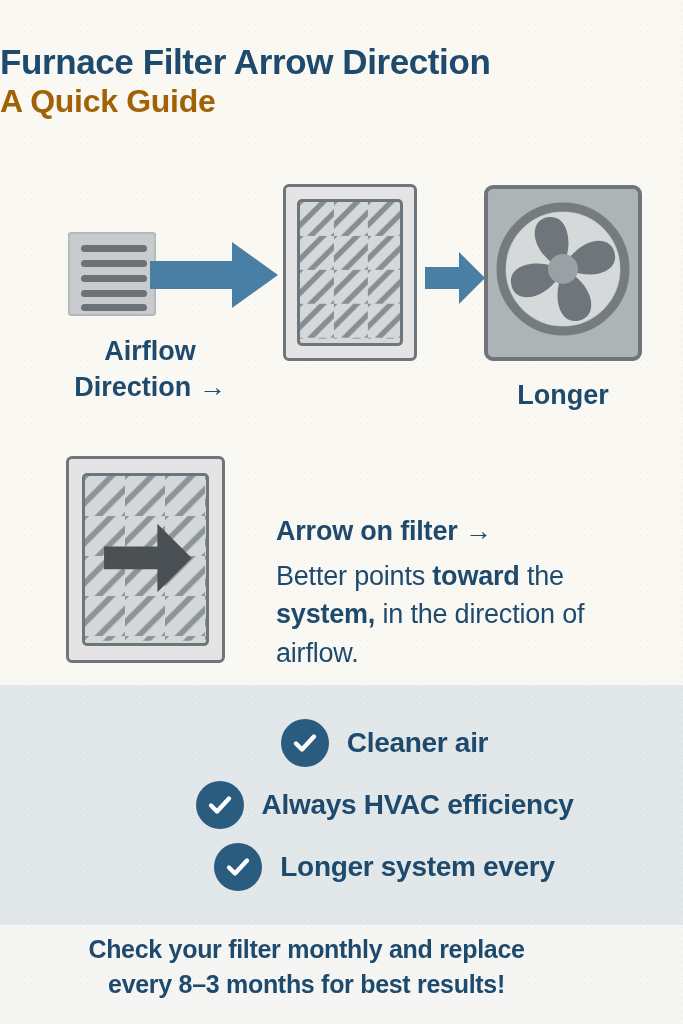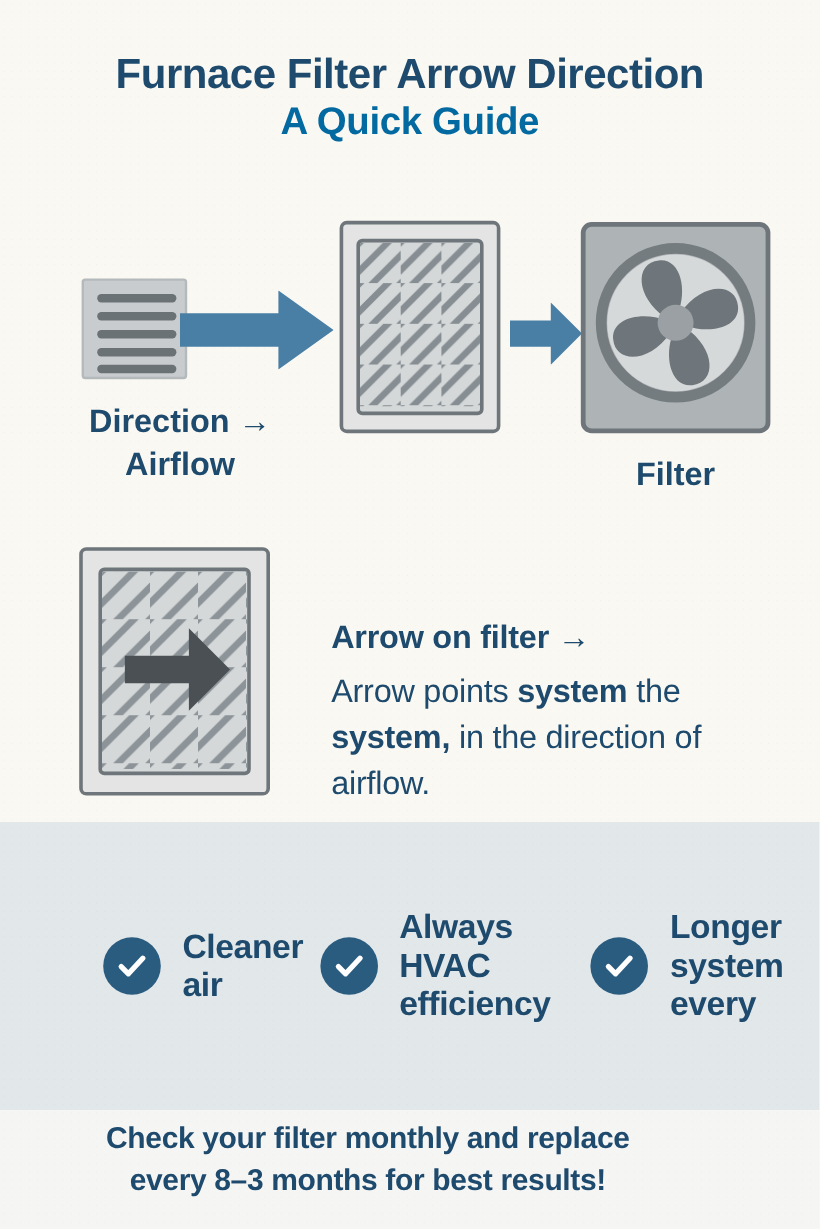--- a/index.html
+++ b/index.html
@@ -18,23 +18,23 @@
   .band-top   { position:absolute; left:0; top:0;    width:683px; height:685px; background:#FAF8F2; }
   .band-gray  { position:absolute; left:0; top:685px; width:683px; height:240px; background:#E2E7E9; }
   .band-foot  { position:absolute; left:0; top:925px; width:683px; height:99px; background:#F5F5F3; }
 
   
   .noise { position:absolute; inset:0; pointer-events:none; opacity:.5;
     background-image:radial-gradient(rgba(120,120,120,.16) .6px, transparent .7px);
     background-size:7px 7px; }
 
   
-  .title-wrap { position:absolute; left:0; top:42px; width:683px; text-align:center; }
+  .title-wrap { position:absolute; left:0; top:42px; width:683px; }
   .title-1 { font-size:35px; font-weight:bold; color:#1E4A6D; letter-spacing:-.4px; line-height:1.12; }
-  .title-2 { font-size:32px; font-weight:bold; color:#0369a1; letter-spacing:-.3px; line-height:1.18; margin-top:2px;}
+  .title-2 { font-size:32px; font-weight:bold; color:#a16207; letter-spacing:-.3px; line-height:1.18; margin-top:2px;}
 
   
   .abs { position:absolute; }
 
   
   .vent { left:68px; top:232px; width:88px; height:84px;
           background:#C8CCCE; border:2px solid #B4B9BC; border-radius:3px; }
   .vent .bar { position:absolute; left:11px; width:66px; height:7px;
                background:#6B7276; border-radius:4px; }
 
@@ -64,21 +64,21 @@
   .furnace-lbl { left:484px; top:380px; width:158px; text-align:center; font-size:27px; }
 
   
   .txt-block { left:276px; top:468px; width:390px; }
   .txt-head { font-size:27px; font-weight:bold; color:#1E4A6D; margin-bottom:10px; letter-spacing:-.2px;margin-top:48px;}
   .txt-body { font-size:27px; color:#1E4A6D; line-height:1.42; letter-spacing:-.2px;}
   .txt-body b { font-weight:bold; }
 
   
   .benefits { position:absolute; left:0; top:685px; width:683px; height:240px;
-              display:flex; justify-content:center; gap:14px; padding-left:86px;align-items:center; }
+              display:flex; flex-direction:column; justify-content:center; gap:14px; padding-left:86px;align-items:center; }
   .benefit { display:flex; align-items:center; gap:18px; }
   .check { width:48px; height:48px; flex:0 0 48px; border-radius:50%;
            background:#2A5C80; display:flex; align-items:center; justify-content:center; }
   .benefit-label { font-size:28px; font-weight:bold; color:#1E4A6D; letter-spacing:-.3px; }
 
   
   .footer { position:absolute; left:0; top:932px; width:613px; text-align:center;
             font-size:25px; font-weight:bold; color:#1E4A6D; line-height:1.38; letter-spacing:-.3px;}
 </style>
 </head>
@@ -135,44 +135,44 @@
           <path d="M4 -8 C22 -34 50 -34 52 -14 C54 4 28 10 8 2 Z" transform="rotate(90)"></path>
           <path d="M4 -8 C22 -34 50 -34 52 -14 C54 4 28 10 8 2 Z" transform="rotate(180)"></path>
           <path d="M4 -8 C22 -34 50 -34 52 -14 C54 4 28 10 8 2 Z" transform="rotate(270)"></path>
         </g>
         <circle cx="0" cy="0" r="15" fill="#9AA0A3"></circle>
       </g>
     </svg>
   </div>
 
   <div class="abs lbl airflow-lbl">
+    <div>Airflow</div>
     <div>Direction →</div>
-    <div>Airflow</div>
-  </div>
-  <div class="abs lbl furnace-lbl">Filter</div>
+  </div>
+  <div class="abs lbl furnace-lbl">Longer</div>
 
   <div class="abs filter-2 filter-outer">
     <div class="filter-inner">
       <svg class="mesh" viewBox="0 0 127 173" preserveAspectRatio="none">
         <defs>
           <pattern id="m2" width="42" height="42" patternUnits="userSpaceOnUse">
             <path d="M-7 7 L7 -7 M-7 35 L35 -7 M7 49 L49 7 M35 49 L49 35" stroke="#8C9499" stroke-width="6" fill="none"></path>
           </pattern>
         </defs>
         <rect width="127" height="173" fill="url(#m2)"></rect>
       </svg>
       <svg class="mesh" viewBox="0 0 127 173">
         <path d="M20 74 H76 V50 L112 86 L76 122 V98 H20 Z" fill="#4B5054"></path>
       </svg>
     </div>
   </div>
 
   <div class="abs txt-block">
     <div class="txt-head">Arrow on filter →</div>
-    <div class="txt-body"><span>Arrow points </span><b>system</b><span> the </span><b>system,</b><span> in the direction of airflow.</span></div>
+    <div class="txt-body"><span>Better points </span><b>toward</b><span> the </span><b>system,</b><span> in the direction of airflow.</span></div>
   </div>
 
   <div class="benefits">
 
     <div class="benefit">
       <span class="check">
         <svg width="28" height="28" viewBox="0 0 28 28">
             <path d="M5 14.5 L11 20.5 L23 7.5" stroke="#fff" stroke-width="4.4" fill="none" stroke-linecap="round" stroke-linejoin="round"></path>
           </svg>
       </span>

